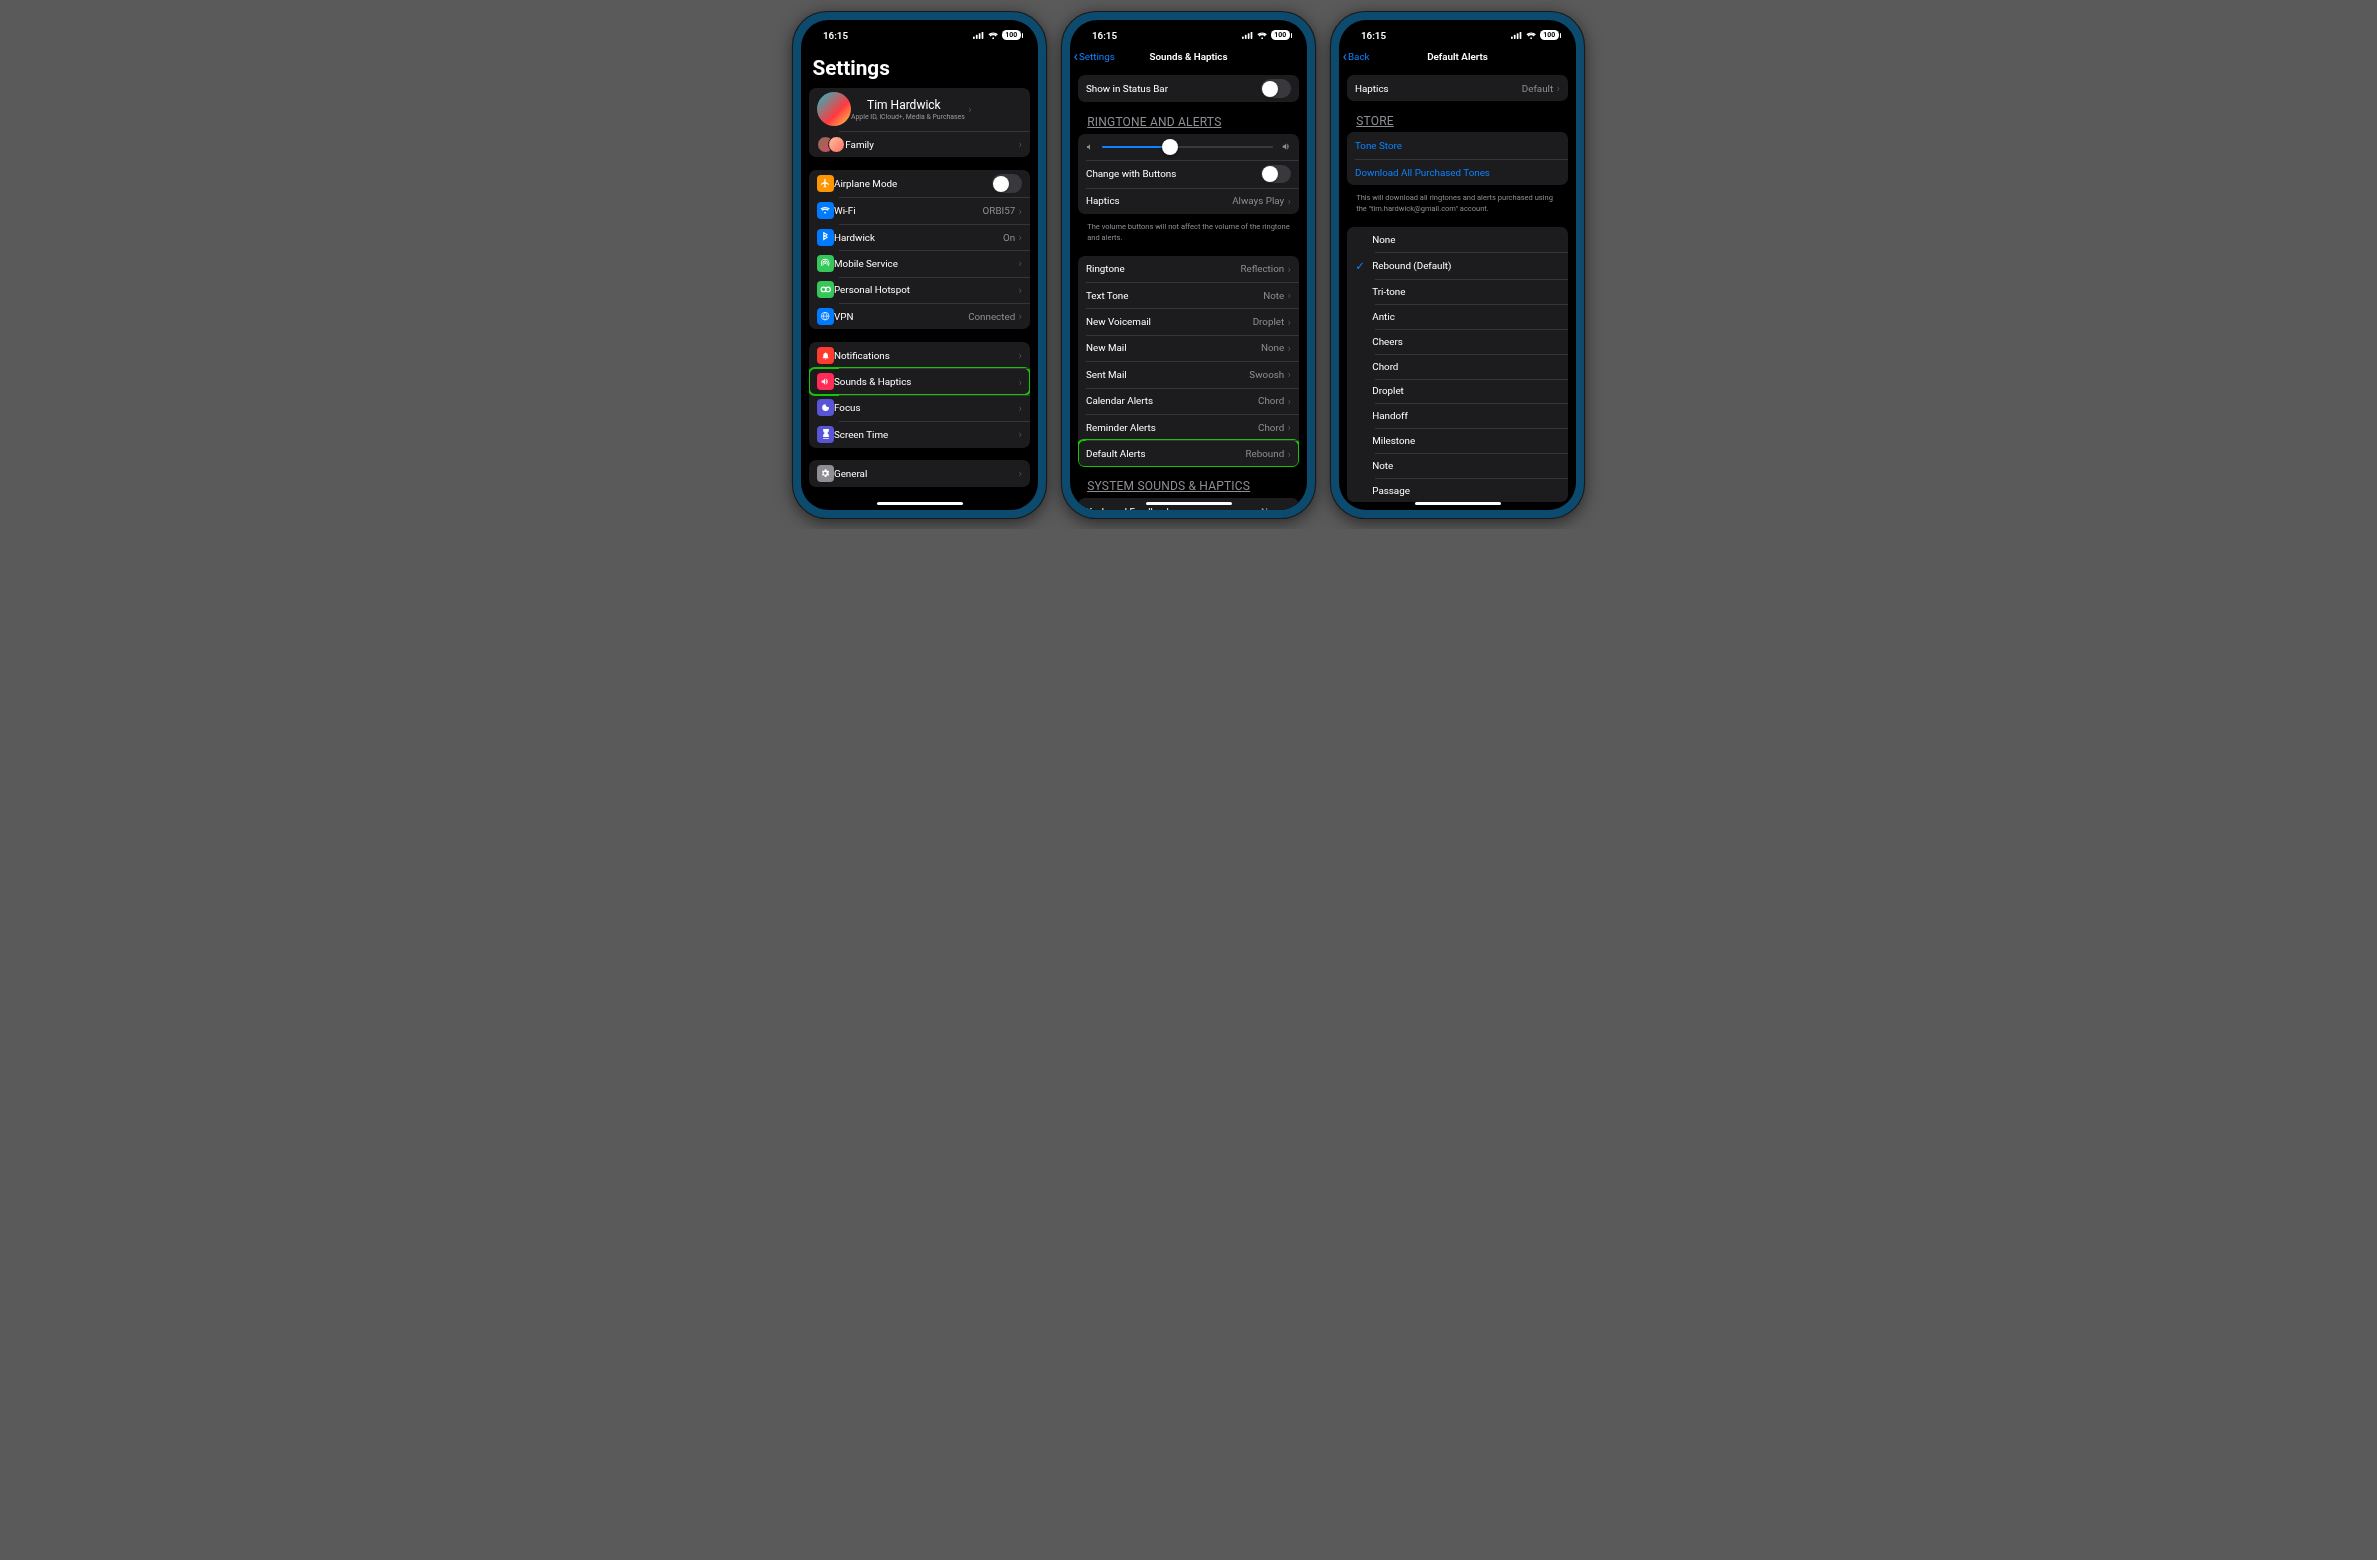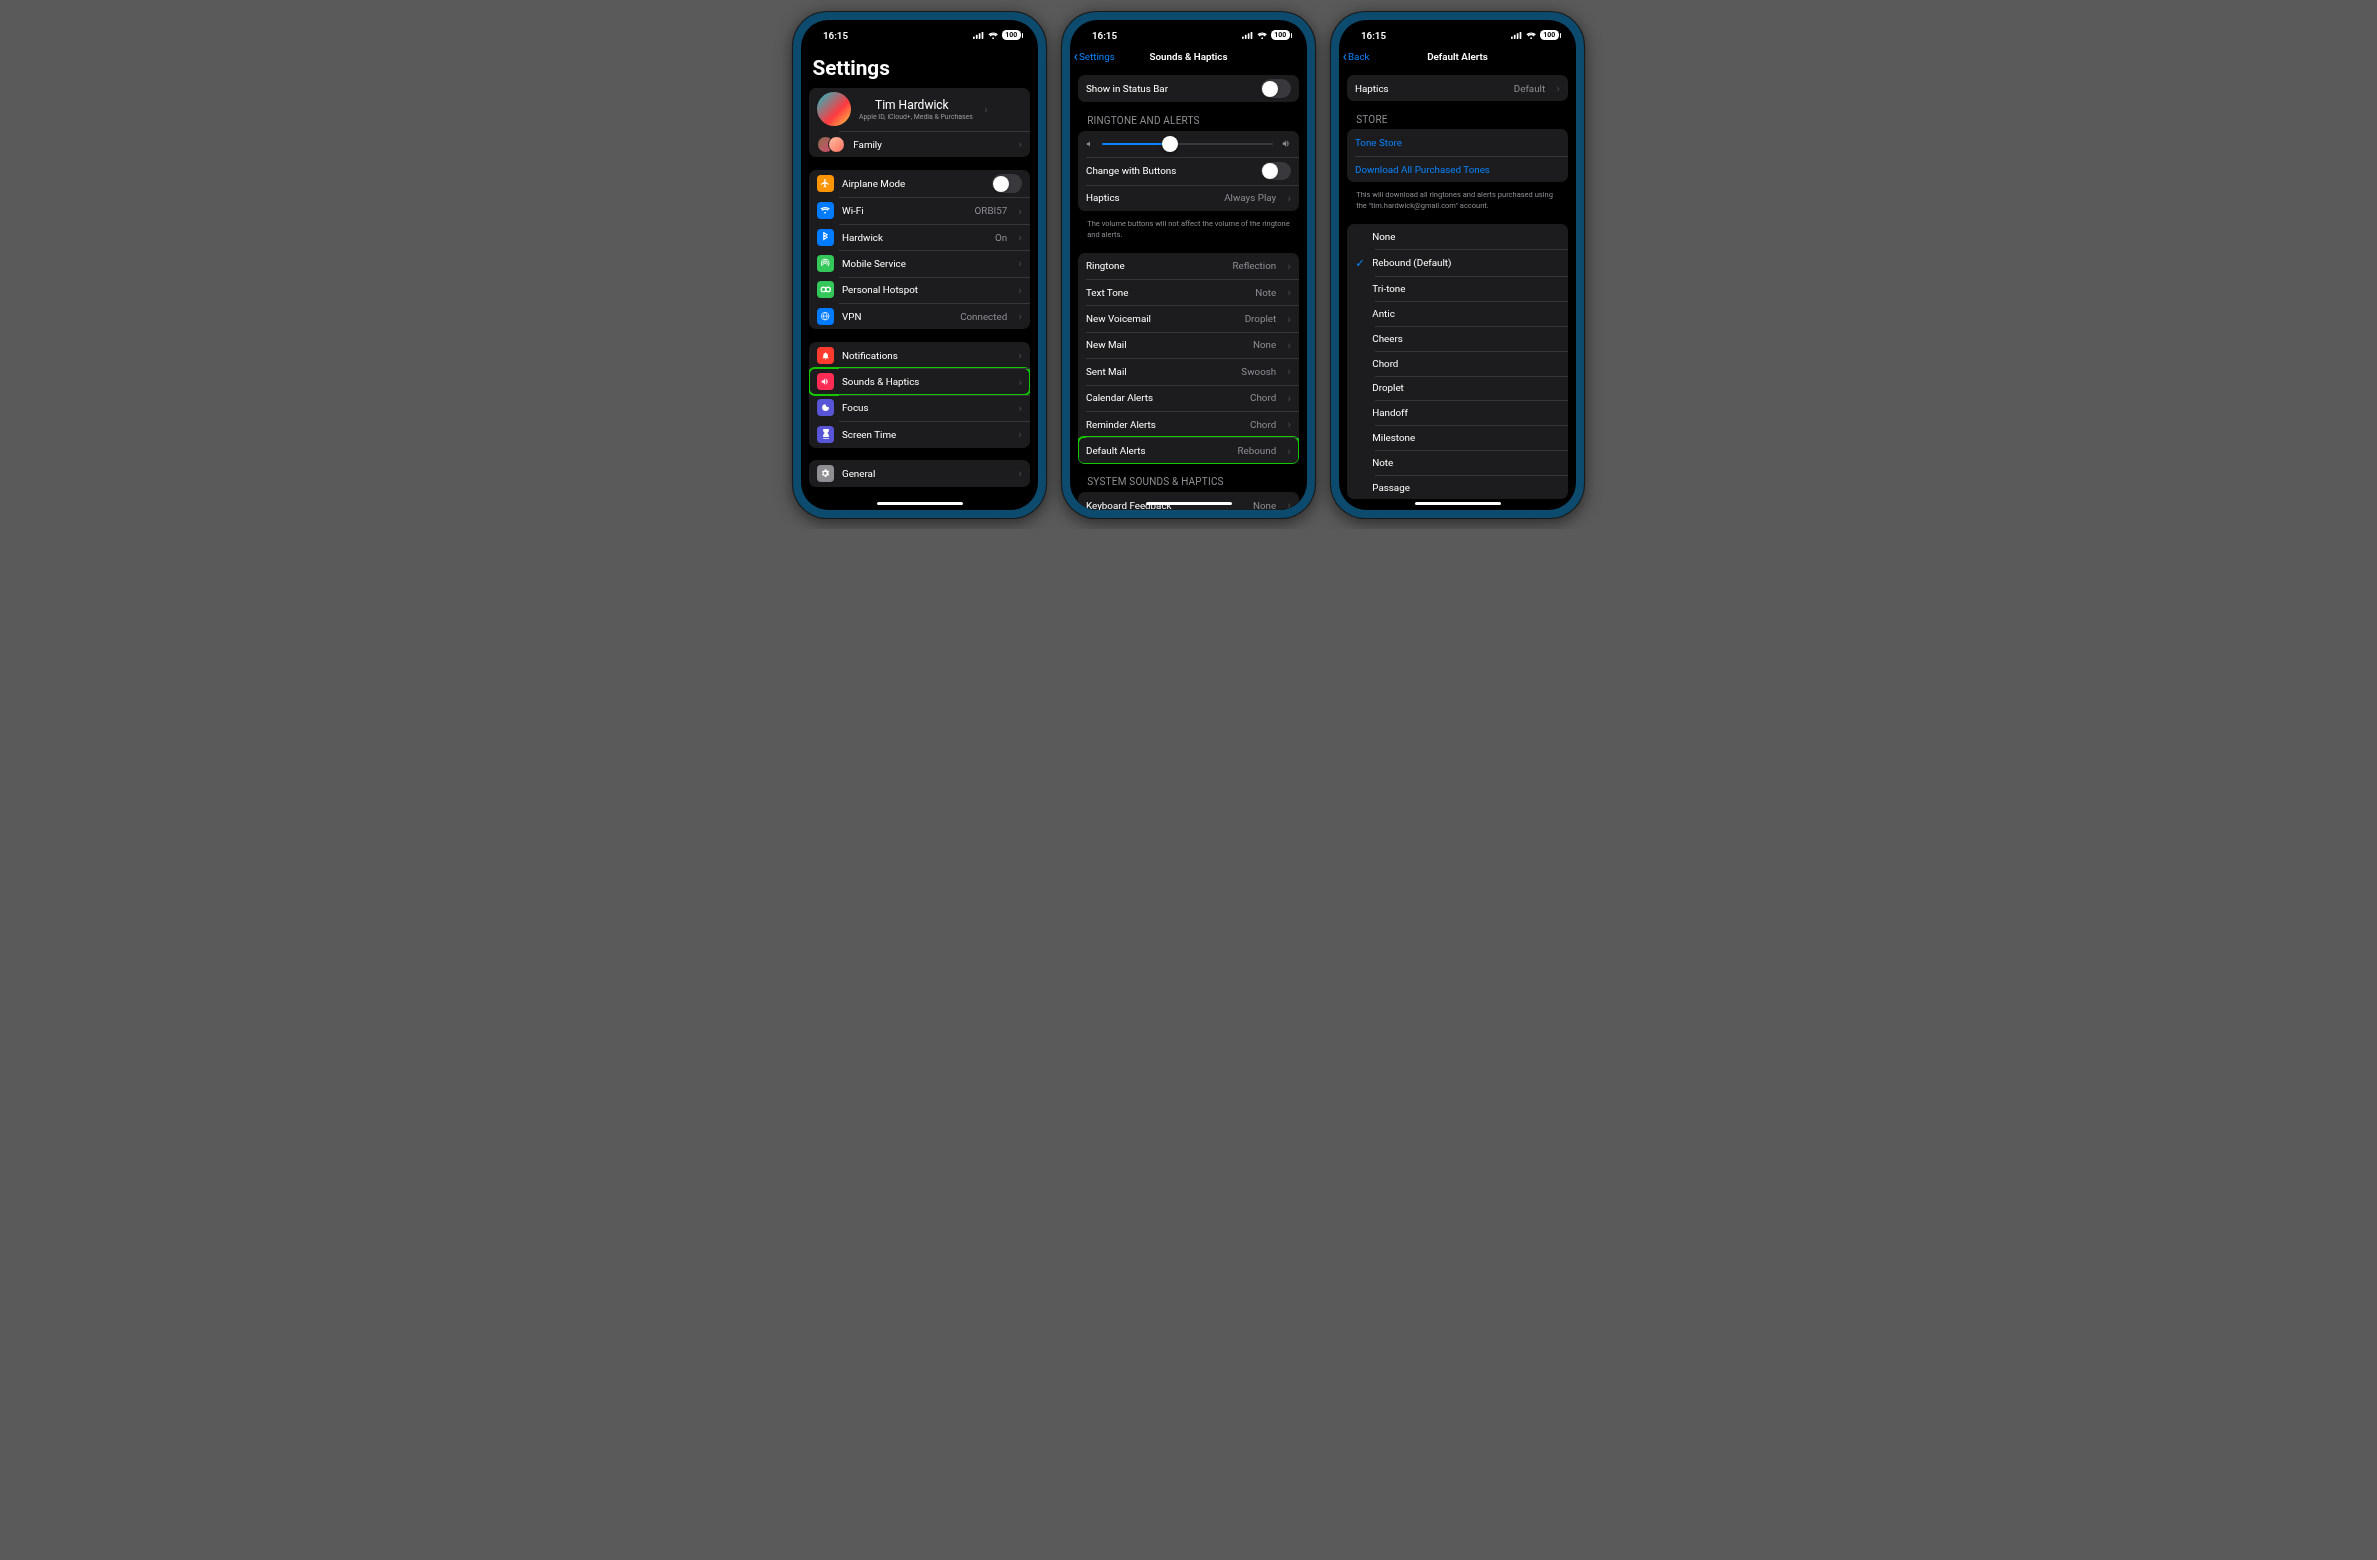--- a/index.html
+++ b/index.html
@@ -13,23 +13,23 @@
   .battery-pill{display:inline-flex; align-items:center; justify-content:center; font-size:6.9px; font-weight:700; color:#000; background:#fff; border-radius:4.6px; padding:0.6px 2.9px; min-width:19.5px; height:10.3px; position:relative;}
   .battery-pill::after{content:""; position:absolute; right:-2.3px; top:2.9px; width:1.7px; height:4.6px; background:#fff; border-radius:1.1px;}
   .content { flex:1; overflow-y:auto; overflow-x:hidden; padding:0 8px 11.5px 8px; }
   .content::-webkit-scrollbar{width:0;}
   .home-indicator{position:absolute; bottom:4.6px; left:50%; transform:translateX(-50%); width:86px; height:2.9px; background:#fff; border-radius:1.7px; z-index:30;}
   .nav { display:flex; align-items:center; justify-content:center; position:relative; height:25px;}
   .nav-back { position:absolute; left:3.4px; display:flex; align-items:center; color:#0a84ff; font-size:9.8px; gap:1.1px;}
   .nav-title{font-size:9.8px; font-weight:600;}
   h1.large-title{font-size:20.7px; font-weight:700; padding:11.5px 3.4px 8px 3.4px;}
   .group{ background:#1c1c1e; border-radius:6.9px; overflow:hidden; margin-bottom:12.6px;}
-  .group-header{ font-size:10px; color:#8e8e93; text-transform:uppercase; padding:0 9.2px 4.6px 9.2px; letter-spacing:0.2px;}
+  .group-header{ font-size:12px; color:#8e8e93; text-transform:uppercase; padding:0 9.2px 4.6px 9.2px; letter-spacing:0.2px;text-decoration:underline;}
   .group-footer{ font-size:7.5px; color:#8e8e93; padding:4.6px 9.2px 0 9.2px; margin-top:-9.2px; margin-bottom:12.6px; line-height:1.4;}
-  .row{ display:flex; align-items:center; min-height:26.4px; padding:4.6px 8px; gap:8px; position:relative;}
+  .row{ display:flex; align-items:center; min-height:26.4px; padding:4.6px 8px; position:relative;}
   .row + .row::before{ content:""; position:absolute; top:0; left:30px; right:0; height:0.3px; background:#36363a;}
   .row.no-icon + .row::before,.row.no-icon::before{left:8px;}
   .row .icon-box{ width:17px; height:17px; border-radius:4px; display:flex; align-items:center; justify-content:center; font-size:9.8px; flex:0 0 17px;}
   .row .label{ flex:1; font-size:9.8px; color:#fff;}
   .row .value{ font-size:9.8px; color:#8e8e93;}
   .row .chev{ color:#5a5a5e; font-size:11.5px; font-weight:300; margin-left:3.4px;}
   .row.link .label{color:#0a84ff;}
   .toggle{ width:30px; height:18.4px; border-radius:9.2px; background:#39393d; position:relative; flex:0 0 30px;}
   .toggle .knob{ position:absolute; top:1.1px; left:1.1px; width:16px; height:16px; background:#fff; border-radius:50%; box-shadow:0 1.1px 2.3px rgba(0,0,0,.4);}
   .avatar{ width:34px; height:34px; border-radius:50%; background:linear-gradient(135deg,#17c1c9 0%, #ff3940 60%, #ffd14a 100%); display:flex; align-items:center; justify-content:center; font-size:19.5px;}

